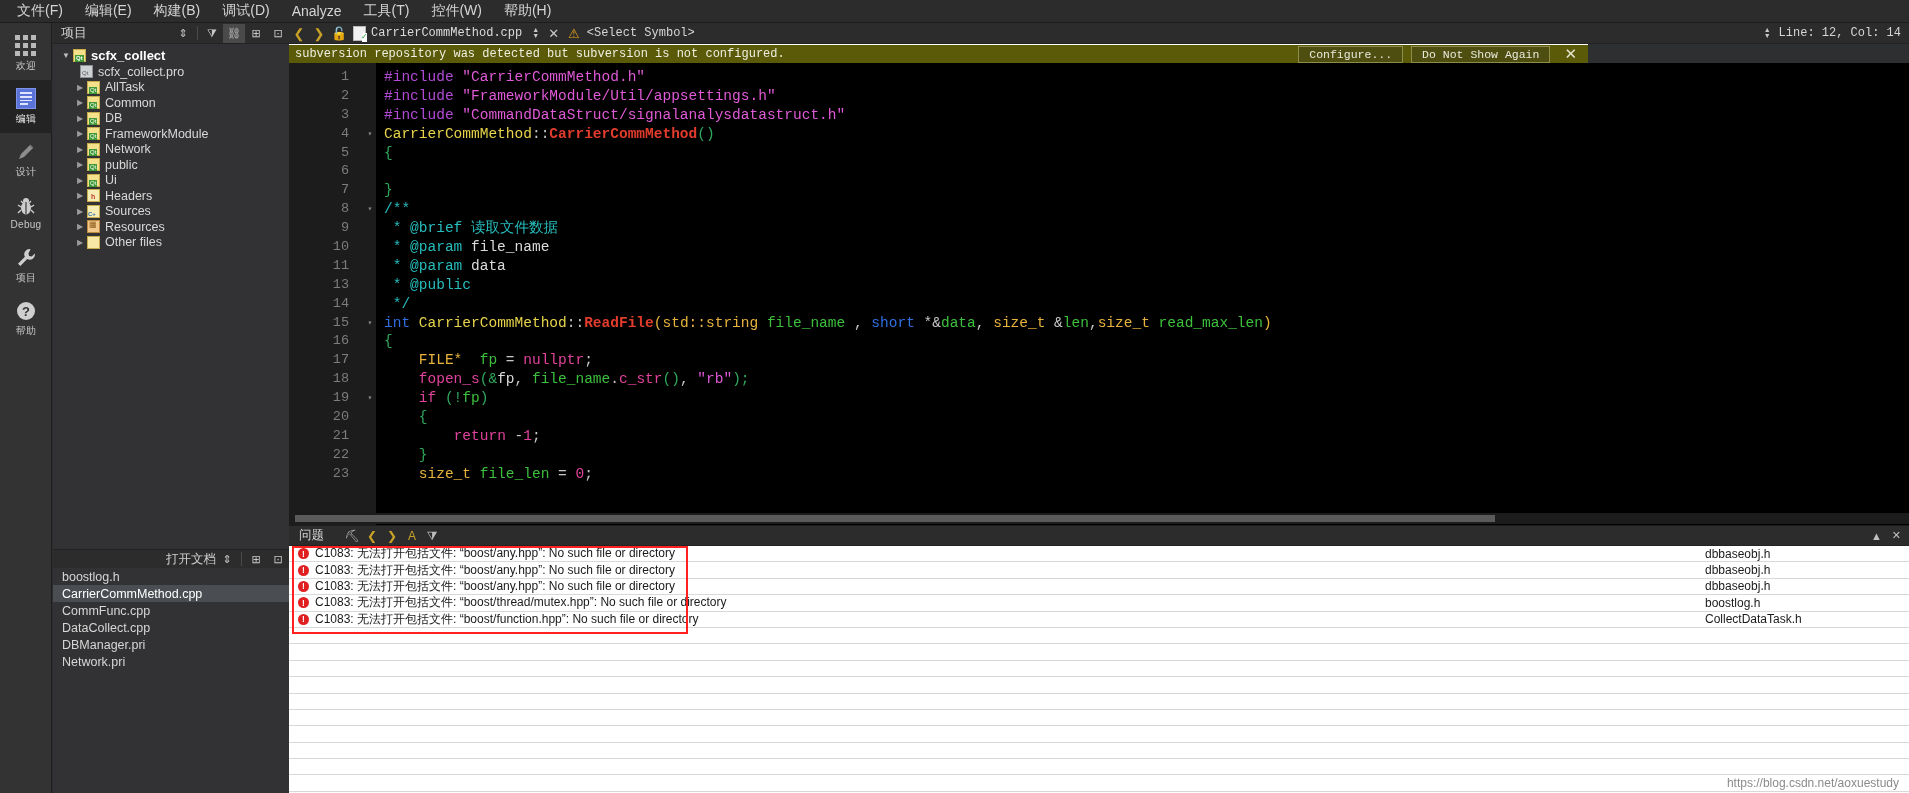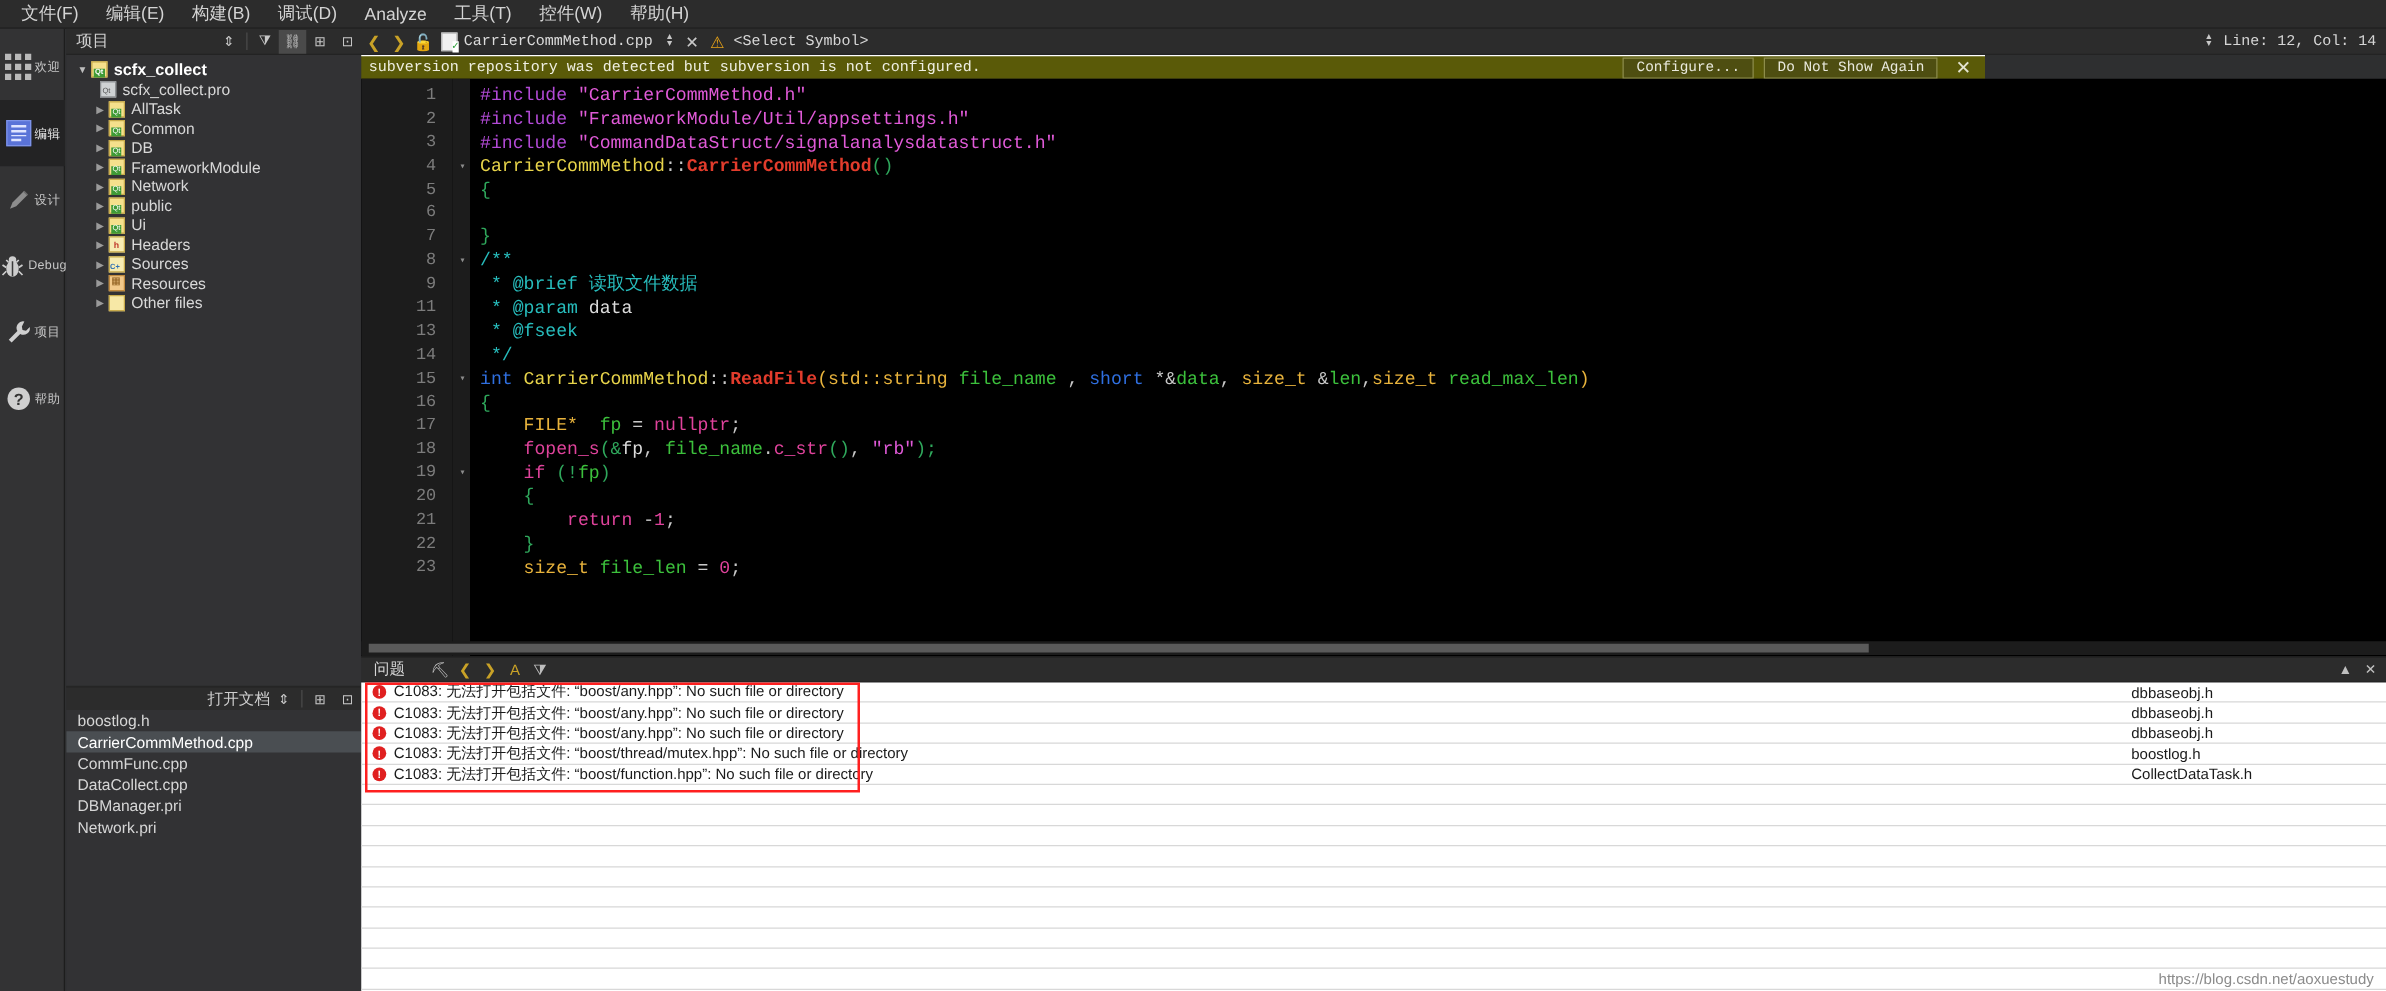--- a/index.html
+++ b/index.html
@@ -29,21 +29,21 @@
   }
 
   
   .modebar {
     position: absolute; left: 0; top: 23px; width: 52px; height: 770px;
     background: #333334;
     border-right: 1px solid #1d1d1d;
   }
   .mode-btn {
     width: 52px; height: 53px;
-    display: flex; flex-direction: row; align-items: center; justify-content: center;
+    display: flex; flex-direction: column; align-items: center; justify-content: center;
     gap: 2px; cursor: pointer;
   }
   .mode-btn.active { background: #232324; }
   .mode-label { font-size: 10px; color: #c6c6c6; letter-spacing: .3px; }
   .mode-btn.active .mode-label { color: #e8e8e8; }
   .mode-ico { width: 22px; height: 22px; display:block; }
 
   
   .ico-grid { display:grid; grid-template-columns:repeat(3,5px); grid-template-rows:repeat(3,5px); gap:3px; }
   .ico-grid i { background:#b9b9b9; display:block; }
@@ -446,22 +446,23 @@
     <div class="code-lines" id="code-host">
         <div class="cline"><span class="lno">1</span><span class="ctext"><span class="t-pre">#include </span><span class="t-str">"CarrierCommMethod.h"</span></span></div>
         <div class="cline"><span class="lno">2</span><span class="ctext"><span class="t-pre">#include </span><span class="t-str">"FrameworkModule/Util/appsettings.h"</span></span></div>
         <div class="cline"><span class="lno">3</span><span class="ctext"><span class="t-pre">#include </span><span class="t-str">"CommandDataStruct/signalanalysdatastruct.h"</span></span></div>
         <div class="cline"><span class="lno">4</span><span class="fold">▾</span><span class="ctext"><span class="t-cls">CarrierCommMethod</span><span class="t-op">::</span><span class="t-fn">CarrierCommMethod</span><span class="t-brace">()</span></span></div>
         <div class="cline"><span class="lno">5</span><span class="ctext"><span class="t-brace">{</span></span></div>
         <div class="cline"><span class="lno">6</span><span class="ctext"></span></div>
         <div class="cline"><span class="lno">7</span><span class="ctext"><span class="t-brace">}</span></span></div>
         <div class="cline"><span class="lno">8</span><span class="fold">▾</span><span class="ctext"><span class="t-cmt">/**</span></span></div>
         <div class="cline"><span class="lno">9</span><span class="ctext"><span class="t-cmt"> * @brief 读取文件数据</span></span></div>
+        <div class="cline"><span class="lno">10</span><span class="ctext"><span class="t-cmt"> * @param </span><span class="t-pl">file_name</span></span></div>
         <div class="cline"><span class="lno">11</span><span class="ctext"><span class="t-cmt"> * @param </span><span class="t-pl">data</span></span></div>
-        <div class="cline"><span class="lno">13</span><span class="ctext"><span class="t-cmt"> * @fseek</span></span></div>
+        <div class="cline"><span class="lno">13</span><span class="ctext"><span class="t-cmt"> * @public</span></span></div>
         <div class="cline"><span class="lno">14</span><span class="ctext"><span class="t-cmt"> */</span></span></div>
         <div class="cline"><span class="lno">15</span><span class="fold">▾</span><span class="ctext"><span class="t-kw">int </span><span class="t-cls">CarrierCommMethod</span><span class="t-op">::</span><span class="t-fn">ReadFile</span><span class="t-type">(</span><span class="t-type">std::string </span><span class="t-var">file_name</span><span class="t-op"> , </span><span class="t-kw">short </span><span class="t-op">*&amp;</span><span class="t-var">data</span><span class="t-op">, </span><span class="t-type">size_t </span><span class="t-op">&amp;</span><span class="t-var">len</span><span class="t-op">,</span><span class="t-type">size_t </span><span class="t-var">read_max_len</span><span class="t-type">)</span></span></div>
         <div class="cline"><span class="lno">16</span><span class="ctext"><span class="t-brace">{</span></span></div>
         <div class="cline"><span class="lno">17</span><span class="ctext"><span class="t-type">    FILE*</span><span class="t-op">  </span><span class="t-var">fp</span><span class="t-op"> = </span><span class="t-num">nullptr</span><span class="t-op">;</span></span></div>
         <div class="cline"><span class="lno">18</span><span class="ctext"><span class="t-op">    </span><span class="t-fnp">fopen_s</span><span class="t-brace">(&amp;</span><span class="t-pl">fp</span><span class="t-op">, </span><span class="t-var">file_name</span><span class="t-op">.</span><span class="t-fnp">c_str</span><span class="t-brace">()</span><span class="t-op">, </span><span class="t-str">"rb"</span><span class="t-brace">);</span></span></div>
         <div class="cline"><span class="lno">19</span><span class="fold">▾</span><span class="ctext"><span class="t-op">    </span><span class="t-fnp">if </span><span class="t-brace">(!</span><span class="t-var">fp</span><span class="t-brace">)</span></span></div>
         <div class="cline"><span class="lno">20</span><span class="ctext"><span class="t-brace">    {</span></span></div>
         <div class="cline"><span class="lno">21</span><span class="ctext"><span class="t-op">        </span><span class="t-fnp">return </span><span class="t-op">-</span><span class="t-num">1</span><span class="t-op">;</span></span></div>
         <div class="cline"><span class="lno">22</span><span class="ctext"><span class="t-brace">    }</span></span></div>
         <div class="cline"><span class="lno">23</span><span class="ctext"><span class="t-type">    size_t </span><span class="t-var">file_len</span><span class="t-op"> = </span><span class="t-num">0</span><span class="t-op">;</span></span></div>

